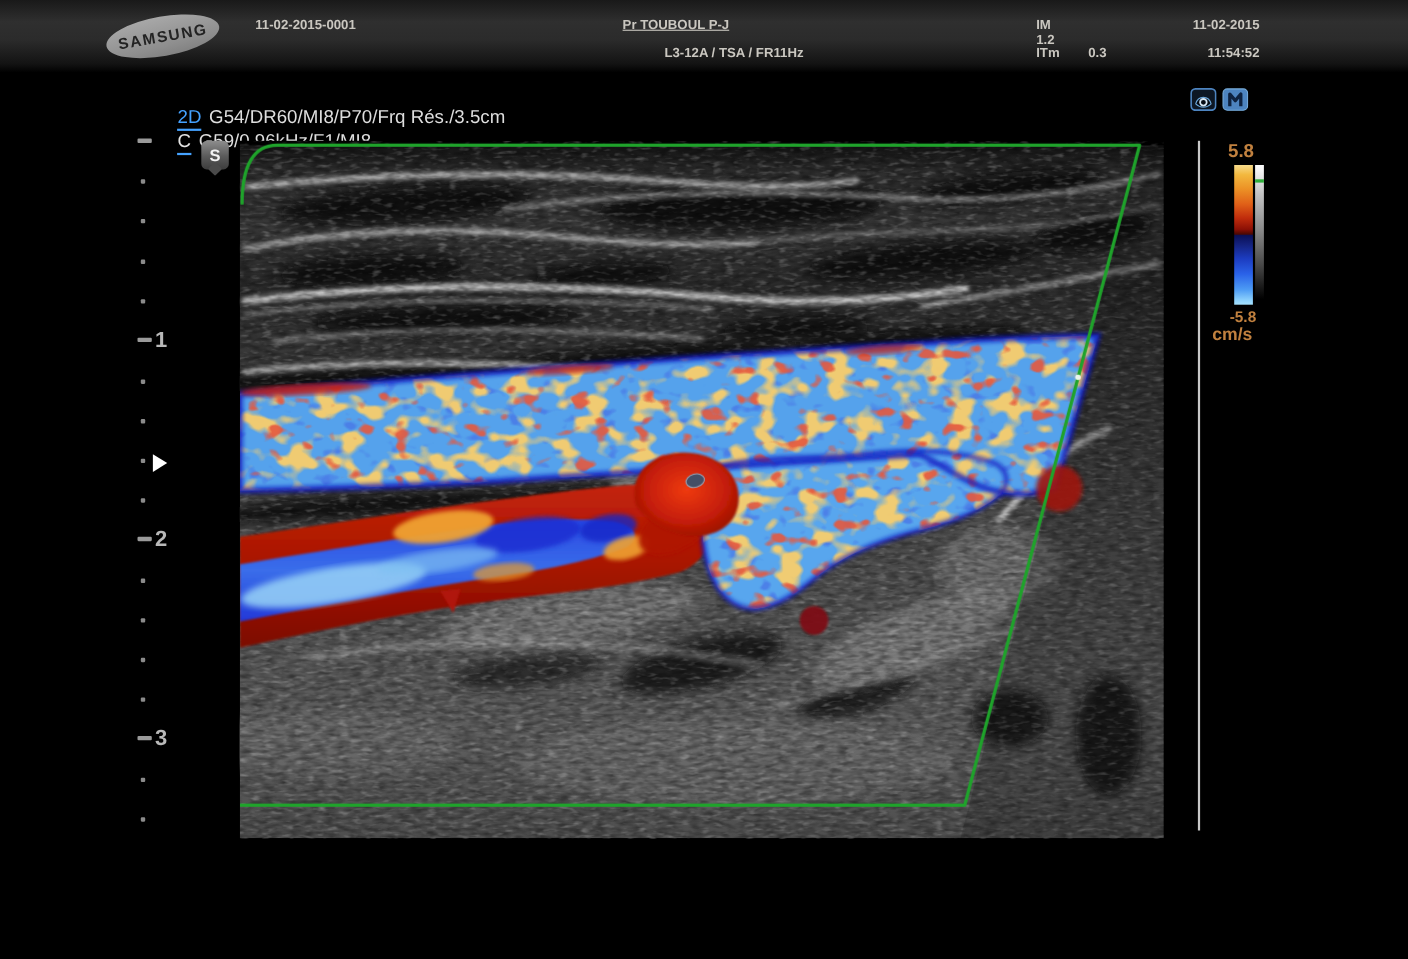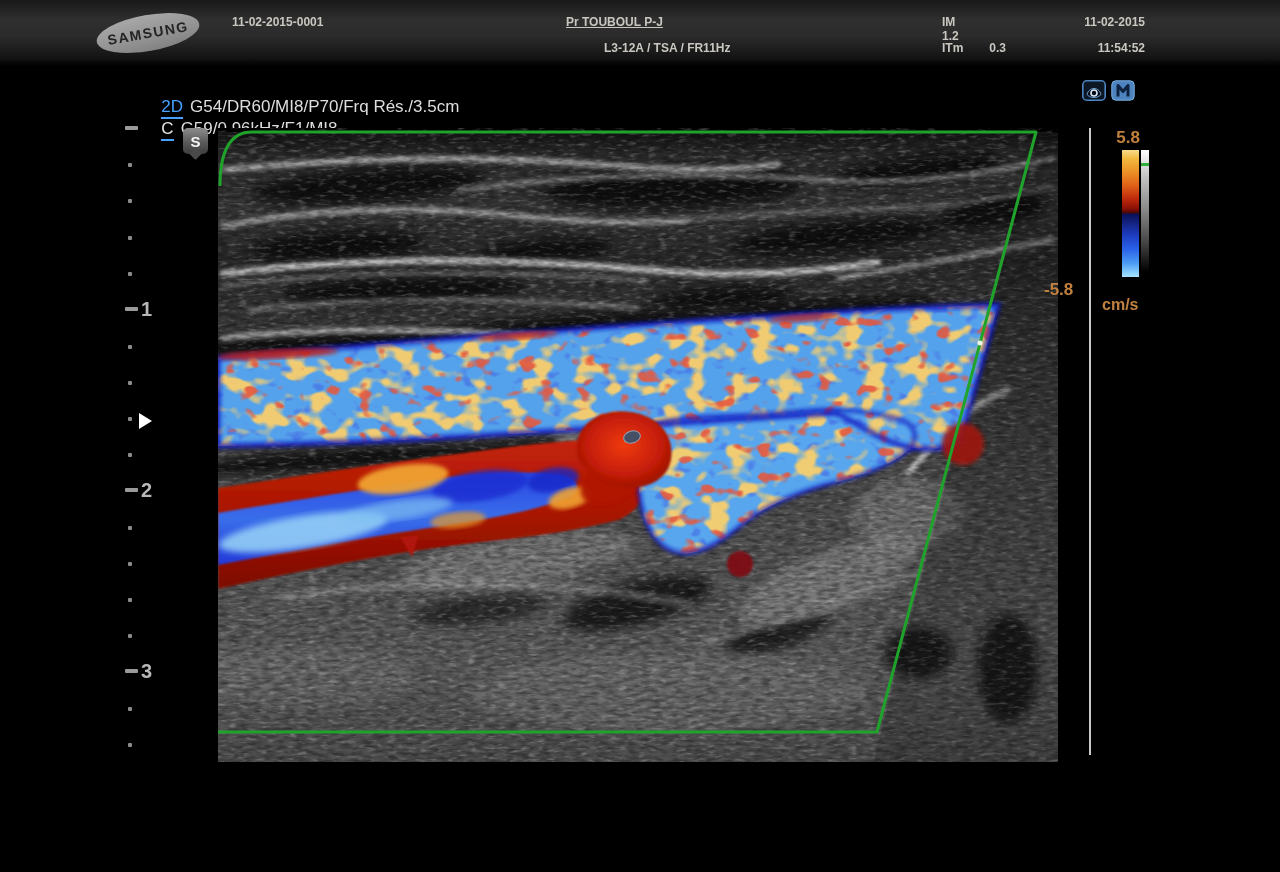--- a/index.html
+++ b/index.html
@@ -57,21 +57,21 @@
 
   
   .us-wrap{position:absolute;left:218px;top:128px;width:840px;height:634px;background:#000;}
   .us-wrap svg{display:block;}
 
   
   .scale-line{position:absolute;left:1089px;top:128px;width:2px;height:627px;background:#c9c9c9;}
 
   
   .cb-max{position:absolute;left:1100px;top:128px;width:40px;text-align:right;color:var(--scale-orange);font-size:17px;font-weight:700;}
-  .cb-min{position:absolute;left:1044px;top:280px;width:44px;text-align:left;color:var(--scale-orange);font-size:17px;font-weight:700;}
+  .cb-min{position:absolute;left:1098px;top:280px;width:44px;text-align:right;color:var(--scale-orange);font-size:14px;font-weight:700;}
   .cb-unit{position:absolute;left:1102px;top:296px;width:46px;text-align:left;color:var(--scale-orange);font-size:16px;font-weight:700;}
   .cb-gradient{position:absolute;left:1122px;top:150px;width:17px;height:127px;
     background:linear-gradient(180deg,
       #f8dc8c 0%,#f2b83e 7%,#ec9226 17%,#e06018 28%,#c02c0c 38%,#8c1005 46%,#4a0803 49.5%,
       #0a1058 50.5%,#14227e 57%,#1c3cc0 67%,#2a62e8 78%,#4c9af4 89%,#8ed2fc 97%,#a6e2ff 100%);}
   .cb-gray{position:absolute;left:1141px;top:150px;width:8px;height:122px;
     background:linear-gradient(180deg,#ffffff 0%,#c2c2c2 22%,#8a8a8a 48%,#4a4a4a 74%,#161616 92%,#000 100%);}
   .cb-marker{position:absolute;left:0;top:13px;width:8px;height:3px;background:#2fae3a;}
 </style>
 </head>

